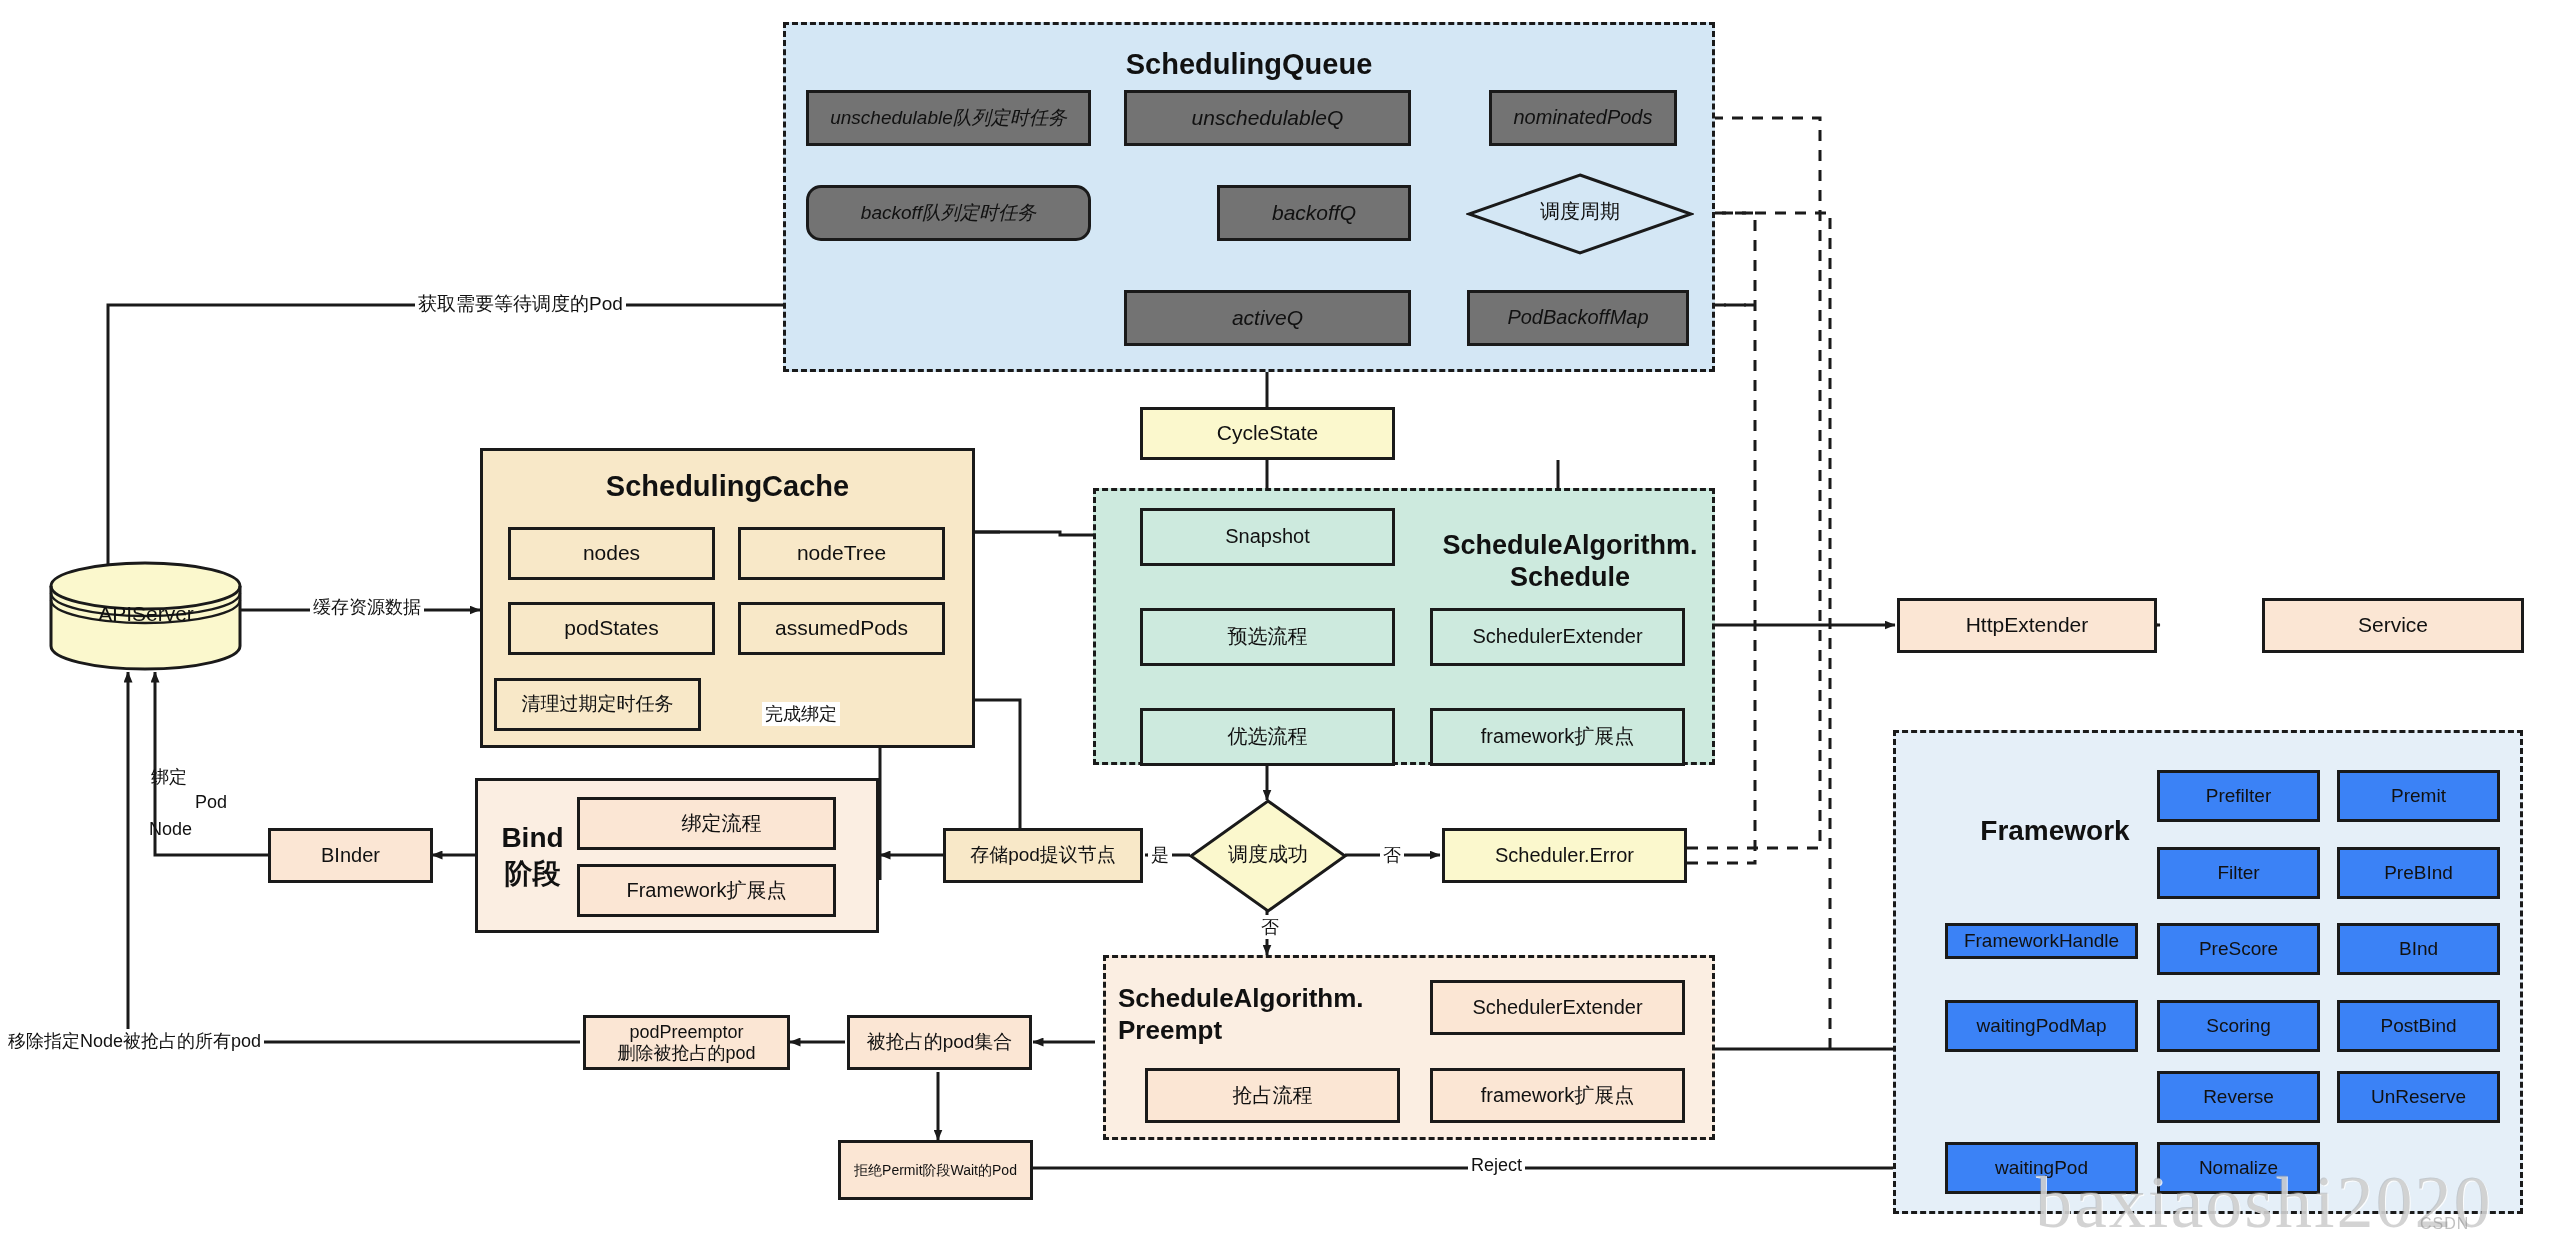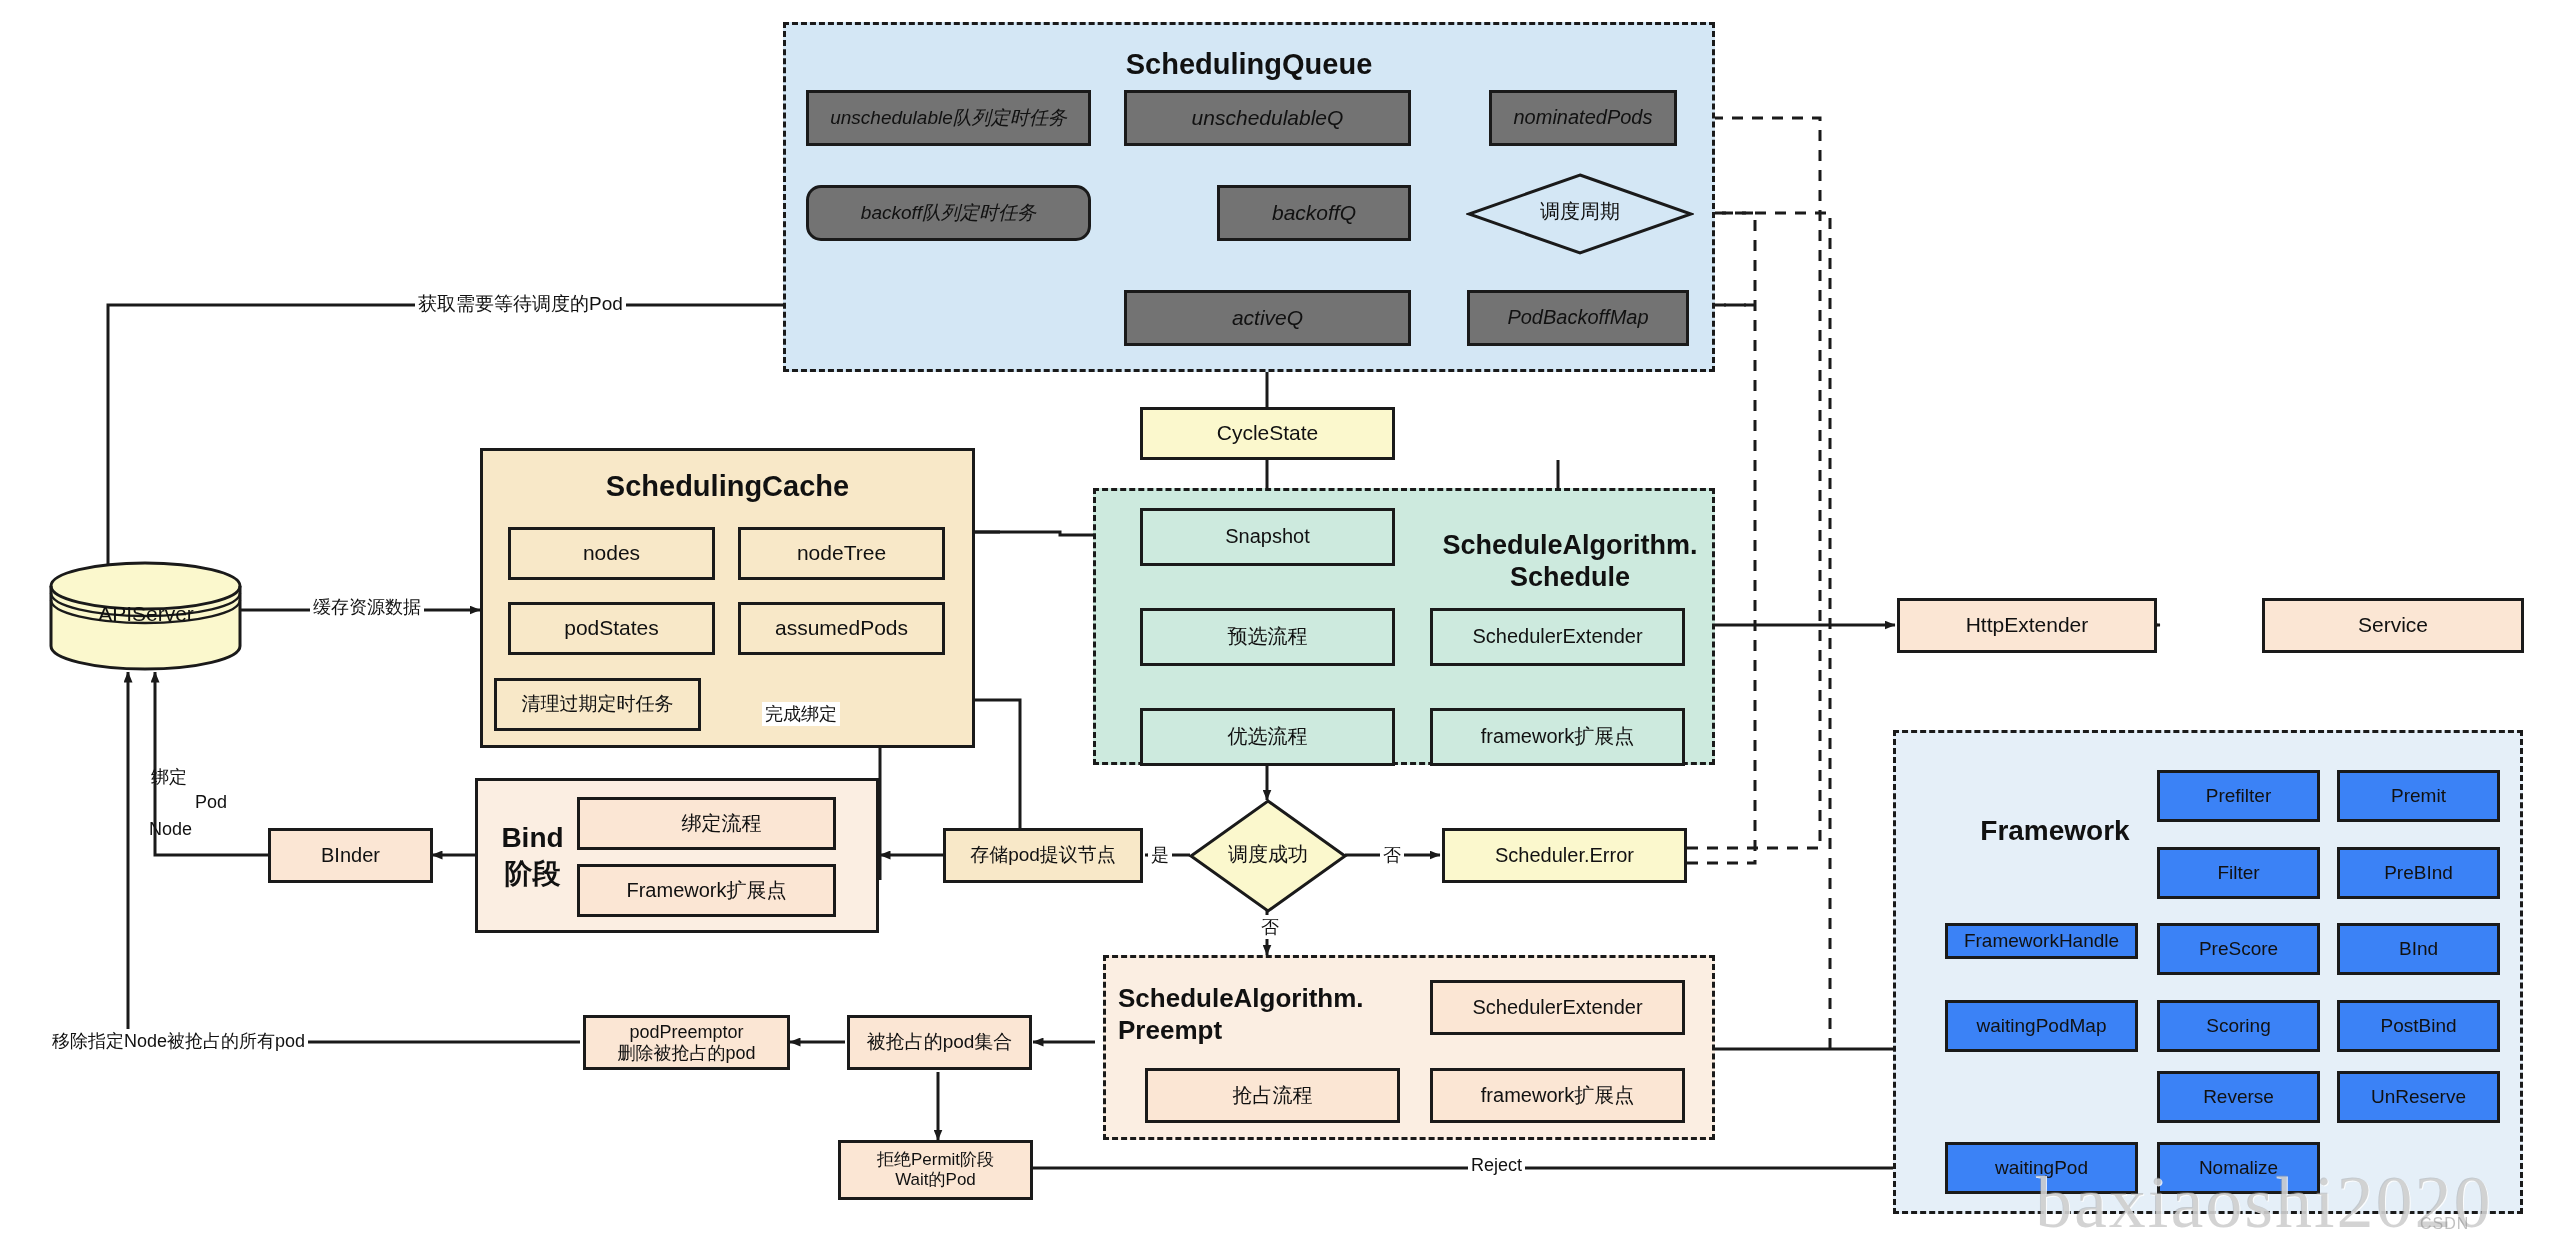--- a/index.html
+++ b/index.html
@@ -200,21 +200,21 @@
   <div class="grp-title" style="left:1118px;top:1016px;width:300px;font-size:26px;text-align:left;">Preempt</div>
   <div class="node peach" style="left:1430px;top:980px;width:255px;height:55px;font-size:20px;">SchedulerExtender</div>
   <div class="node peach" style="left:1145px;top:1068px;width:255px;height:55px;font-size:20px;">抢占流程</div>
   <div class="node peach" style="left:1430px;top:1068px;width:255px;height:55px;font-size:20px;">framework扩展点</div>
 
   <div class="node peach" style="left:847px;top:1015px;width:185px;height:55px;font-size:19px;">被抢占的pod集合</div>
   <div class="node peach" style="left:583px;top:1015px;width:207px;height:55px;font-size:18px;flex-direction:column;">
     <span>podPreemptor</span>
     <span>删除被抢占的pod</span>
   </div>
-  <div class="node peach" style="left:838px;top:1140px;width:195px;height:60px;font-size:17px;flex-direction:column;">
+  <div class="node peach" style="left:838px;top:1140px;width:195px;height:60px;font-size:14px;flex-direction:row;">
     <span>拒绝Permit阶段</span>
     <span>Wait的Pod</span>
   </div>
 
   <div class="grp bg-bluelite" style="left:1893px;top:730px;width:630px;height:484px;"></div>
   <div class="grp-title" style="left:1950px;top:815px;width:210px;font-size:28px;">Framework</div>
 
   <div class="node blue-lite" style="left:1945px;top:923px;width:193px;height:36px;font-size:19px;">FrameworkHandle</div>
   <div class="node blue-lite" style="left:1945px;top:1000px;width:193px;height:52px;font-size:19px;">waitingPodMap</div>
   <div class="node blue-lite" style="left:1945px;top:1142px;width:193px;height:52px;font-size:19px;">waitingPod</div>
@@ -234,19 +234,19 @@
 
   <div class="edge-label" style="left:415px;top:291px;font-size:19px;">获取需要等待调度的Pod</div>
   <div class="edge-label" style="left:310px;top:595px;font-size:18px;">缓存资源数据</div>
   <div class="edge-label" style="left:762px;top:702px;font-size:18px;">完成绑定</div>
   <div class="edge-label nobg" style="left:148px;top:765px;font-size:18px;">绑定</div>
   <div class="edge-label nobg" style="left:148px;top:792px;font-size:18px;margin-left:44px;">Pod</div>
   <div class="edge-label nobg" style="left:146px;top:819px;font-size:18px;">Node</div>
   <div class="edge-label" style="left:1148px;top:843px;font-size:18px;">是</div>
   <div class="edge-label" style="left:1380px;top:843px;font-size:18px;">否</div>
   <div class="edge-label" style="left:1258px;top:915px;font-size:18px;">否</div>
-  <div class="edge-label" style="left:5px;top:1029px;font-size:18px;margin-left:44px;">移除指定Node被抢占的所有pod</div>
+  <div class="edge-label" style="left:5px;top:1029px;font-size:18px;">移除指定Node被抢占的所有pod</div>
   <div class="edge-label" style="left:1468px;top:1155px;font-size:18px;">Reject</div>
 
   <div class="watermark" style="left:2035px;top:1160px;font-size:74px;">baxiaoshi2020</div>
   <div class="csdn" style="left:2420px;top:1215px;">CSDN</div>
 
 </div>
 
 </body></html>

